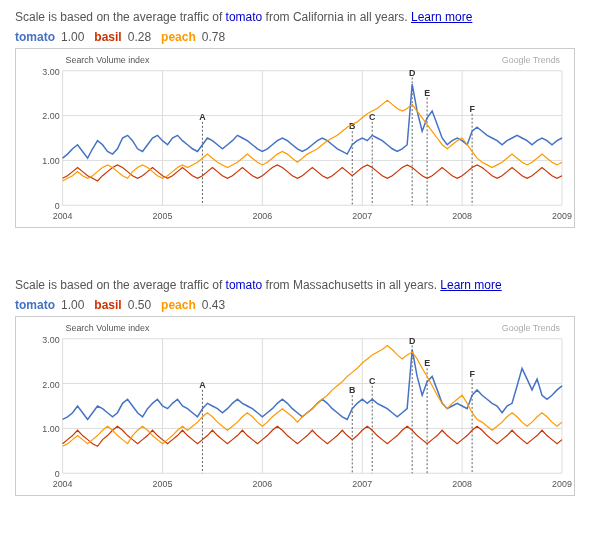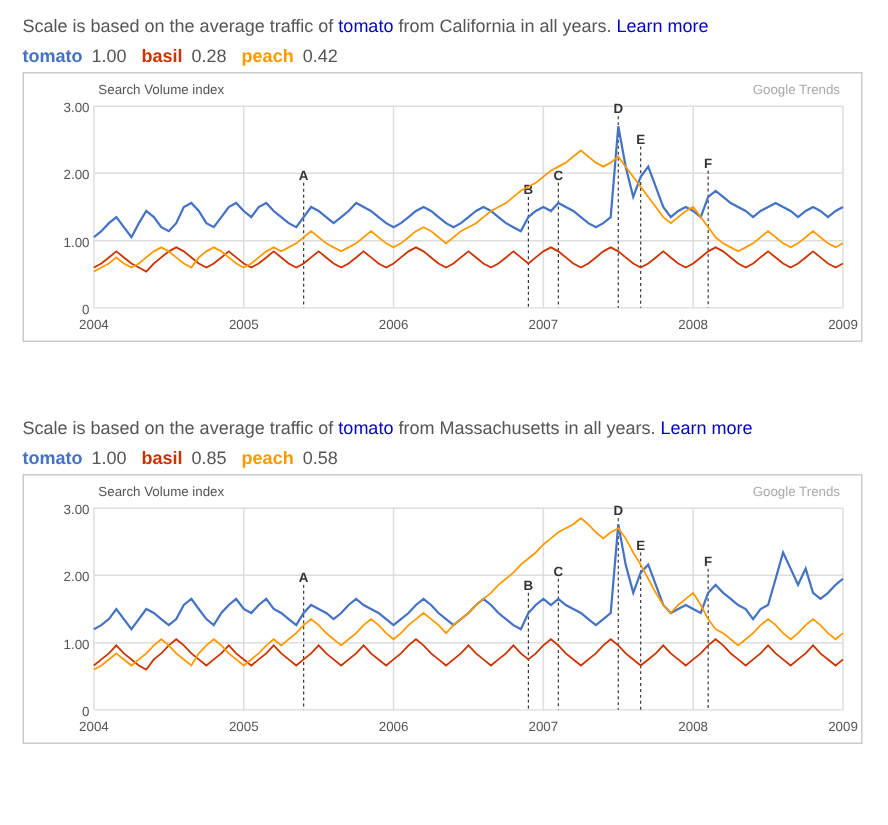--- a/index.html
+++ b/index.html
@@ -17,20 +17,21 @@
       font-size: 12px;
       color: #555;
       margin-bottom: 6px;
     }
     .scale-text .tomato-link {
       color: #00c;
       text-decoration: none;
     }
     .scale-text .learn-more {
       color: #00c;
+      text-decoration: underline;
       cursor: pointer;
     }
     .legend {
       display: flex;
       align-items: center;
       gap: 0px;
       margin-bottom: 4px;
       font-size: 12px;
     }
     .legend-item {
@@ -77,21 +78,21 @@
     <div class="legend-item">
       <span class="legend-label" style="color:#4472C4">tomato</span>
       <span class="legend-value">1.00</span>
     </div>
     <div class="legend-item">
       <span class="legend-label" style="color:#CC3300">basil</span>
       <span class="legend-value">0.28</span>
     </div>
     <div class="legend-item">
       <span class="legend-label" style="color:#FF9900">peach</span>
-      <span class="legend-value">0.42</span>
+      <span class="legend-value">0.78</span>
     </div>
   </div>
   <div class="chart-container">
     <svg class="chart-svg" viewBox="0 0 560 180" xmlns="http://www.w3.org/2000/svg">
       <line x1="45" y1="22.0" x2="550" y2="22.0" stroke="#ddd" stroke-width="1"></line>
           <line x1="45" y1="67.3" x2="550" y2="67.3" stroke="#ddd" stroke-width="1"></line>
           <line x1="45" y1="112.7" x2="550" y2="112.7" stroke="#ddd" stroke-width="1"></line>
           <line x1="45" y1="158.0" x2="550" y2="158.0" stroke="#ddd" stroke-width="1"></line>
           <line x1="45.0" y1="22" x2="45.0" y2="158" stroke="#ddd" stroke-width="1"></line>
           <line x1="146.0" y1="22" x2="146.0" y2="158" stroke="#ddd" stroke-width="1"></line>
@@ -136,25 +137,25 @@
     <a class="learn-more">Learn more</a>
   </div>
   <div class="legend">
 
     <div class="legend-item">
       <span class="legend-label" style="color:#4472C4">tomato</span>
       <span class="legend-value">1.00</span>
     </div>
     <div class="legend-item">
       <span class="legend-label" style="color:#CC3300">basil</span>
-      <span class="legend-value">0.85</span>
+      <span class="legend-value">0.50</span>
     </div>
     <div class="legend-item">
       <span class="legend-label" style="color:#FF9900">peach</span>
-      <span class="legend-value">0.58</span>
+      <span class="legend-value">0.43</span>
     </div>
   </div>
   <div class="chart-container">
     <svg class="chart-svg" viewBox="0 0 560 180" xmlns="http://www.w3.org/2000/svg">
       <line x1="45" y1="22.0" x2="550" y2="22.0" stroke="#ddd" stroke-width="1"></line>
           <line x1="45" y1="67.3" x2="550" y2="67.3" stroke="#ddd" stroke-width="1"></line>
           <line x1="45" y1="112.7" x2="550" y2="112.7" stroke="#ddd" stroke-width="1"></line>
           <line x1="45" y1="158.0" x2="550" y2="158.0" stroke="#ddd" stroke-width="1"></line>
           <line x1="45.0" y1="22" x2="45.0" y2="158" stroke="#ddd" stroke-width="1"></line>
           <line x1="146.0" y1="22" x2="146.0" y2="158" stroke="#ddd" stroke-width="1"></line>

